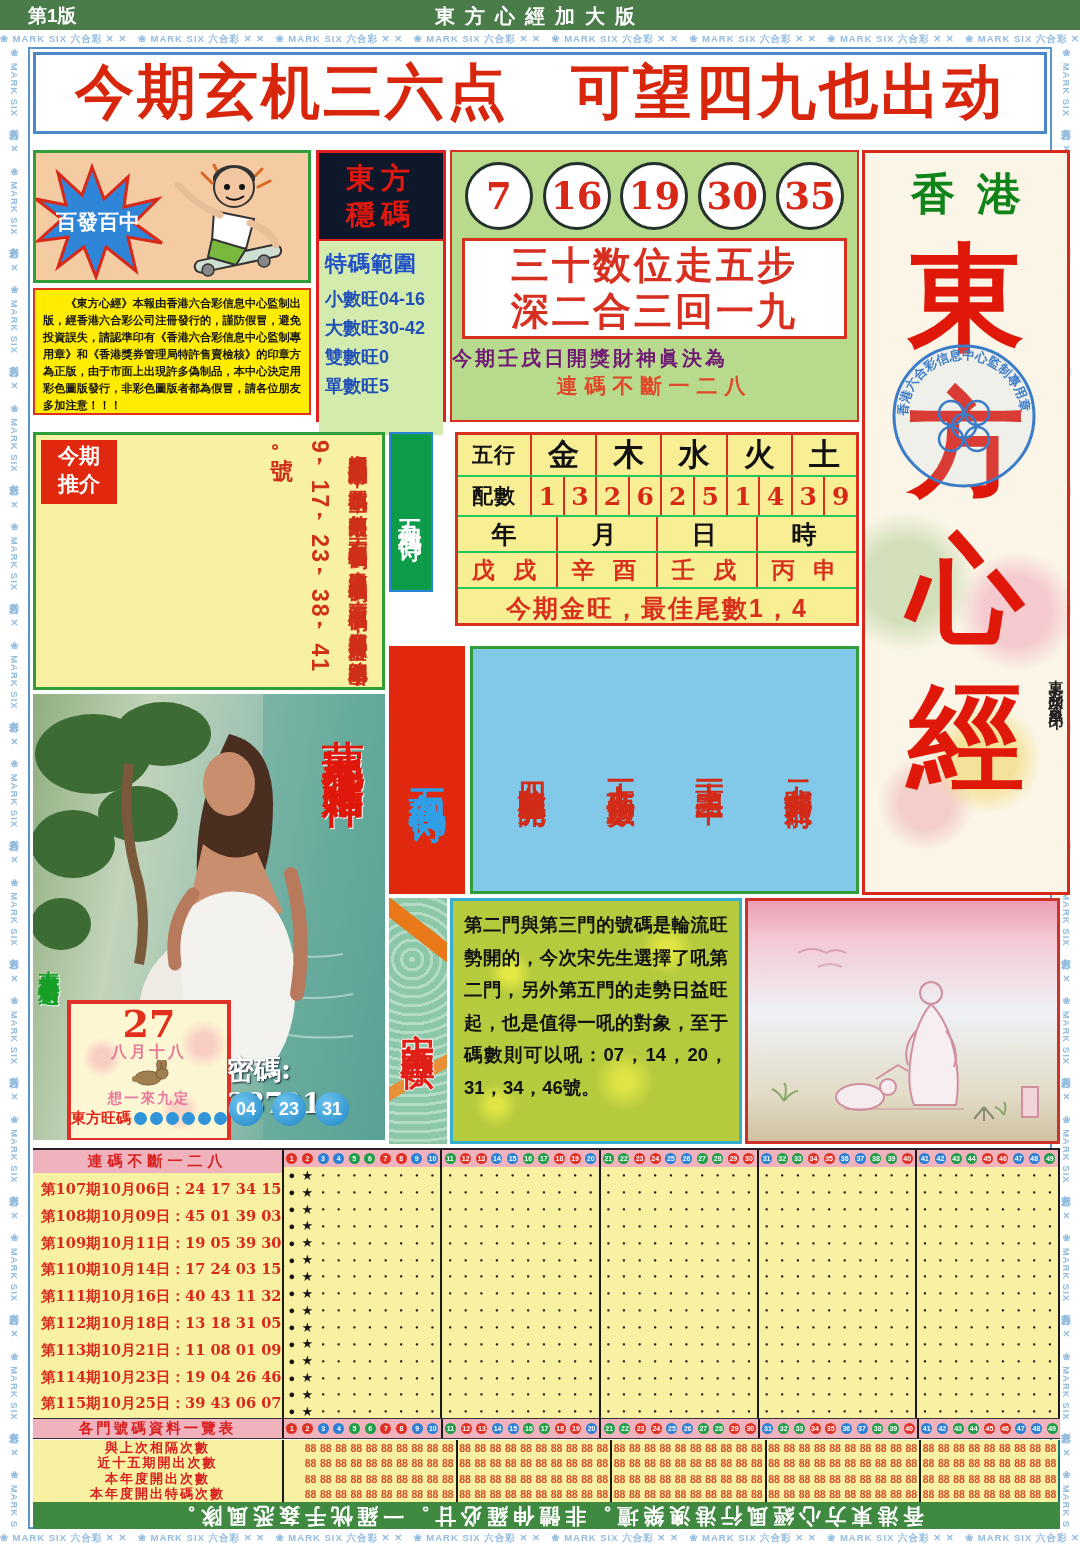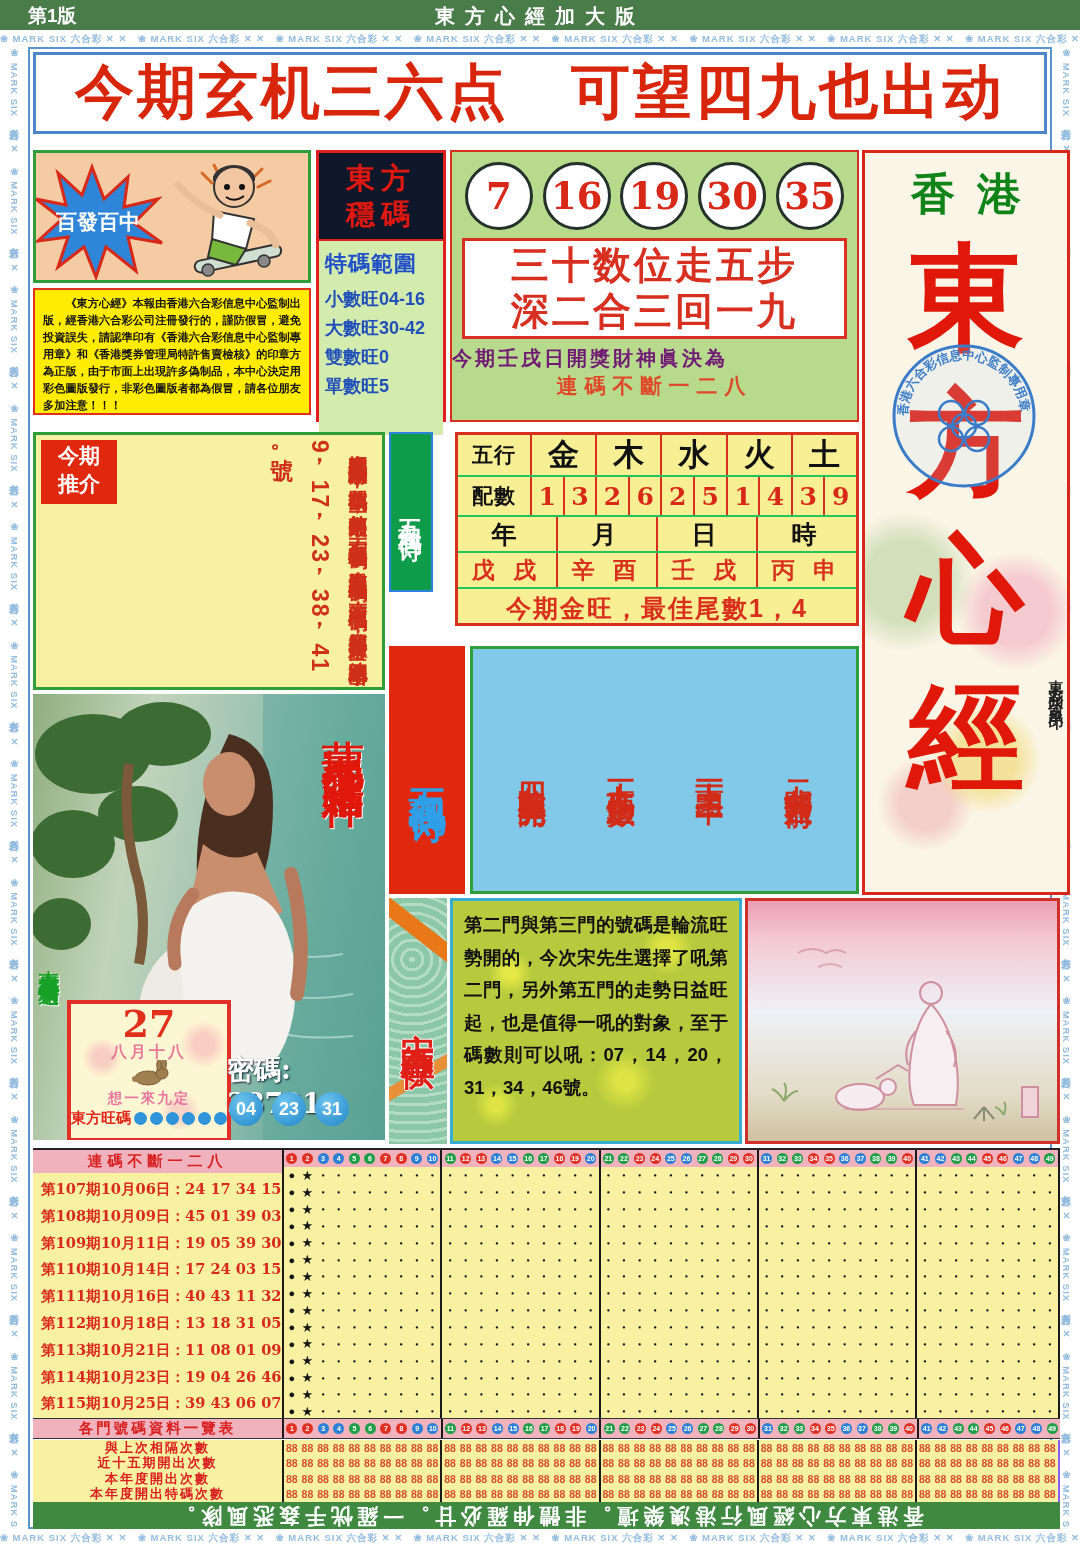--- a/index.html
+++ b/index.html
@@ -165,21 +165,21 @@
 
   #band2{left:33px;top:1418px;width:1027px;height:21px;background:#f0b2bc;display:flex;border-top:1px solid #333;border-bottom:1px solid #333;}
   #band2 .title{width:249px;flex:none;display:flex;align-items:center;justify-content:center;
     color:#d82020;font-size:14.5px;font-weight:900;letter-spacing:3px;}
   #band2 .cells{flex:1;border-left:2px solid #1a1a1a;}
 
   #stats{left:33px;top:1440px;width:1027px;height:62px;background:#f8f1a2;}
   #stats .srow{display:flex;height:15.5px;}
   #stats .slabel{width:249px;flex:none;display:flex;align-items:center;justify-content:center;
     color:#d82020;font-size:13px;font-weight:900;letter-spacing:2px;}
-  #stats .cells{flex:1;border-left:2px solid #1a1a1a;border-right:2px solid #8b5cf6;}
+  #stats .cells{flex:1;border-left:2px solid #1a1a1a;border-right:2px solid #0f766e;padding-left:19px;}
   #stats .cell{color:#d4502a;font-size:10.5px;font-weight:700;}
 
   #greenbar{left:33px;top:1502px;width:1027px;height:27px;background:#3f8a40;display:flex;align-items:center;justify-content:center;overflow:hidden;}
   #greenbar span{display:inline-block;transform:rotate(180deg);color:#fff;font-size:21px;font-weight:900;letter-spacing:5px;white-space:nowrap;}
 </style>
 </head>
 <body>
 
 <div class="abs" id="topbar">
   <span class="edition">第1版</span>

